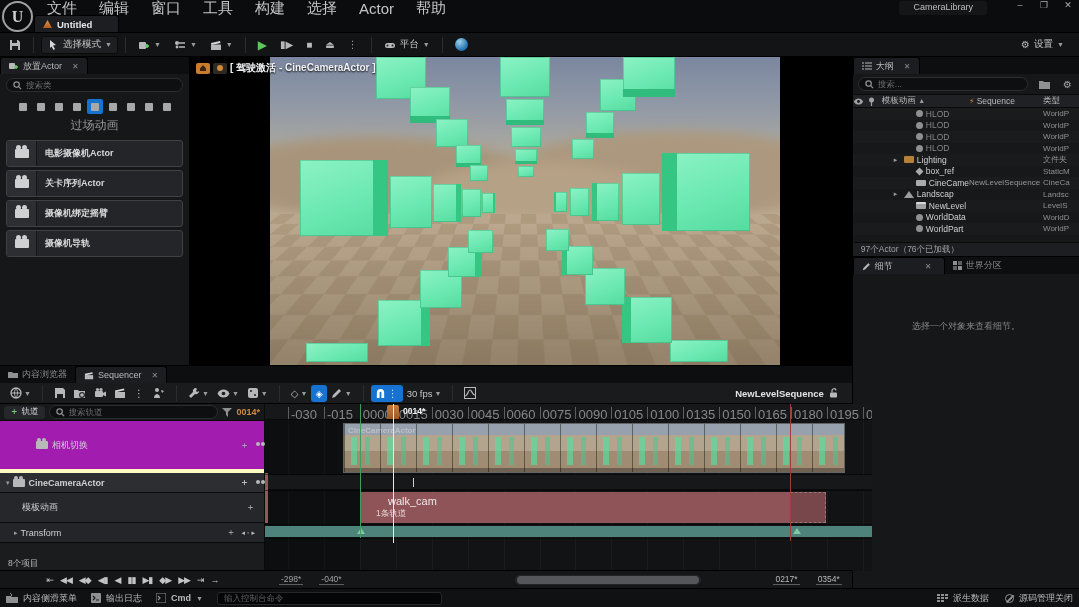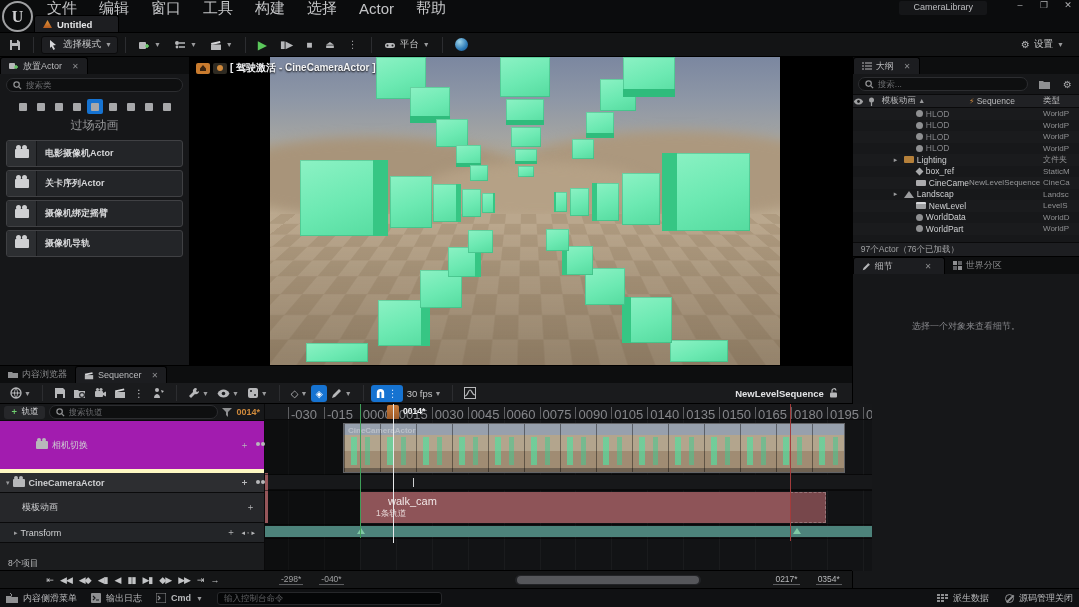--- a/index.html
+++ b/index.html
@@ -620,21 +620,21 @@
           <div class="tick" style="left: 23px;"><span>-030</span></div>
               <div class="tick" style="left: 58.93px;"><span>-015</span></div>
               <div class="tick" style="left: 94.86px;"><span>0000</span></div>
               <div class="tick" style="left: 130.79px;"><span>0015</span></div>
               <div class="tick" style="left: 166.72px;"><span>0030</span></div>
               <div class="tick" style="left: 202.65px;"><span>0045</span></div>
               <div class="tick" style="left: 238.58px;"><span>0060</span></div>
               <div class="tick" style="left: 274.51px;"><span>0075</span></div>
               <div class="tick" style="left: 310.44px;"><span>0090</span></div>
               <div class="tick" style="left: 346.37px;"><span>0105</span></div>
-              <div class="tick" style="left: 382.3px;"><span>0140</span></div>
+              <div class="tick" style="left: 382.3px;"><span>0100</span></div>
               <div class="tick" style="left: 418.23px;"><span>0135</span></div>
               <div class="tick" style="left: 454.16px;"><span>0150</span></div>
               <div class="tick" style="left: 490.09px;"><span>0165</span></div>
               <div class="tick" style="left: 526.02px;"><span>0180</span></div>
               <div class="tick" style="left: 561.95px;"><span>0195</span></div>
               <div class="tick" style="left: 597.88px;"><span>0210</span></div>
             </div>
           <div class="ph-handle"></div>
           <div class="ph-label">0014*</div>
           <div class="tl-area">

